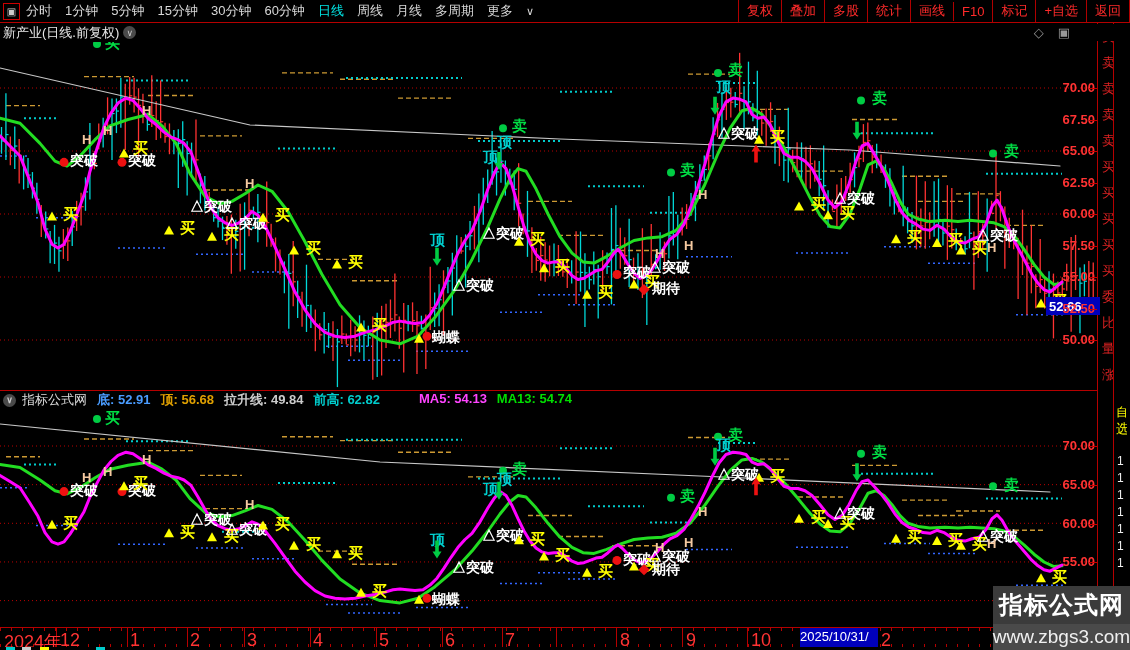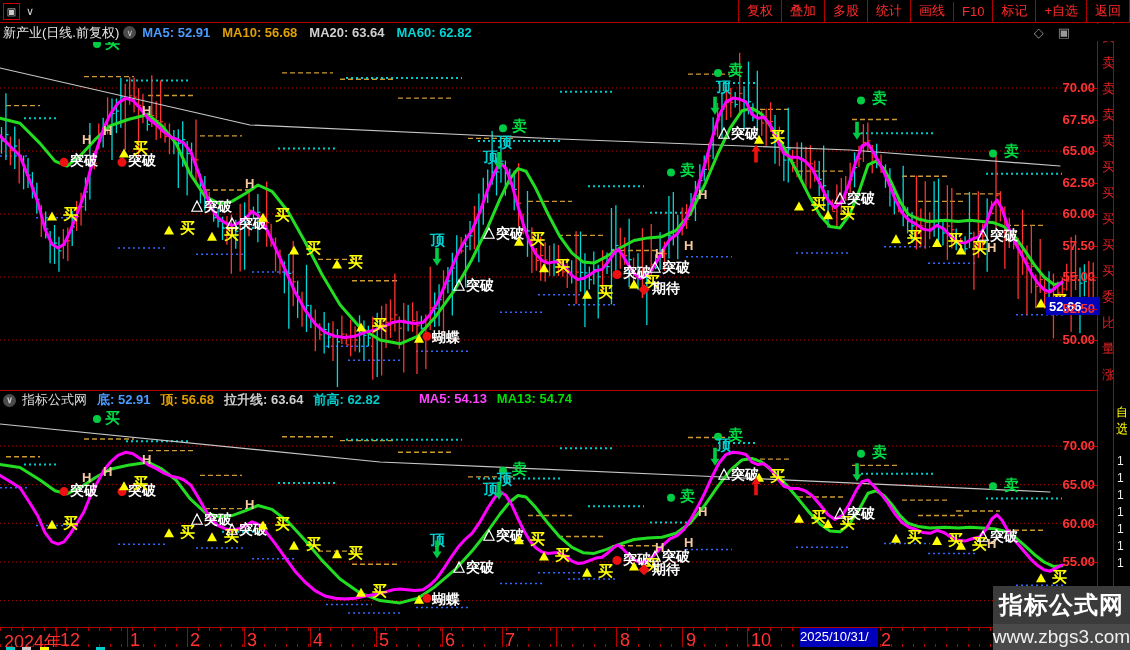--- a/index.html
+++ b/index.html
@@ -62,44 +62,51 @@
   #chart{position:absolute;top:0;left:0;z-index:3;}
   svg text{font-family:"Liberation Sans",sans-serif;}
 </style>
 </head>
 <body>
 
 <div id="app">
 
   <div id="toolbar">
     <div id="tb-icon">▣</div>
+    <div id="tb-left" style="display:flex;align-items:center;">
+        <span class="tbi">分时</span>
+        <span class="tbi">1分钟</span>
+        <span class="tbi">5分钟</span>
+        <span class="tbi">15分钟</span>
+        <span class="tbi">30分钟</span>
+        <span class="tbi">60分钟</span>
+        <span class="tbi active">日线</span>
+        <span class="tbi">周线</span>
+        <span class="tbi">月线</span>
+        <span class="tbi">多周期</span>
+        <span class="tbi">更多</span>
+      </div>
     <span id="tb-arrow">∨</span>
     <div id="tb-right">
         <span class="tbr">复权</span>
         <span class="tbr">叠加</span>
         <span class="tbr">多股</span>
         <span class="tbr">统计</span>
         <span class="tbr">画线</span>
         <span class="tbr">F10</span>
         <span class="tbr">标记</span>
         <span class="tbr">+自选</span>
         <span class="tbr">返回</span>
       </div>
   </div>
   <div id="line-under-toolbar"></div>
 
   <div id="titlebar">
     <span id="symbol">新产业(日线.前复权)</span>
     <span class="chev">∨</span>
-    <span id="ma-values" style="display:flex;">
-        <span class="mav" style="color: rgb(74, 156, 255);">MA5: 52.91</span>
-        <span class="mav" style="color: rgb(224, 160, 0);">MA10: 56.68</span>
-        <span class="mav" style="color: rgb(208, 208, 208);">MA20: 63.64</span>
-        <span class="mav" style="color: rgb(0, 213, 213);">MA60: 62.82</span>
-      </span>
     <span id="title-icons">
         <span>◇</span>
         <span>▣</span>
       </span>
   </div>
 
   <svg id="chart" width="1130" height="650">
       <defs>
         <clipPath id="cT">
           <rect x="0" y="42" width="1096" height="348"></rect>
@@ -898,21 +905,21 @@
       </g>
     </svg>
 
   <div id="divider-line"></div>
   <div id="indbar">
     <span class="chev" style="margin-left:3px">∨</span>
     <span id="ind-name">指标公式网</span>
     <span id="ind-fields" style="display:flex;">
         <span class="indf" style="color: rgb(74, 156, 255);">底: 52.91</span>
         <span class="indf" style="color: rgb(224, 160, 0);">顶: 56.68</span>
-        <span class="indf" style="color: rgb(204, 204, 204);">拉升线: 63.64</span>
+        <span class="indf" style="color: rgb(204, 204, 204);">拉升线: 49.84</span>
         <span class="indf" style="color: rgb(0, 204, 204);">前高: 62.82</span>
         <span class="indf" style="color: rgb(255, 68, 255); margin-left: 29px;">MA5: 54.13</span>
         <span class="indf" style="color: rgb(0, 221, 0);">MA13: 54.74</span>
       </span>
   </div>
 
   <div id="vline-right"></div>
   <div id="rightstrip">
       <span class="stripchar" style="left: 4px; top: 6px;">卖</span>
       <span class="stripchar" style="left: 4px; top: 32px;">卖</span>

